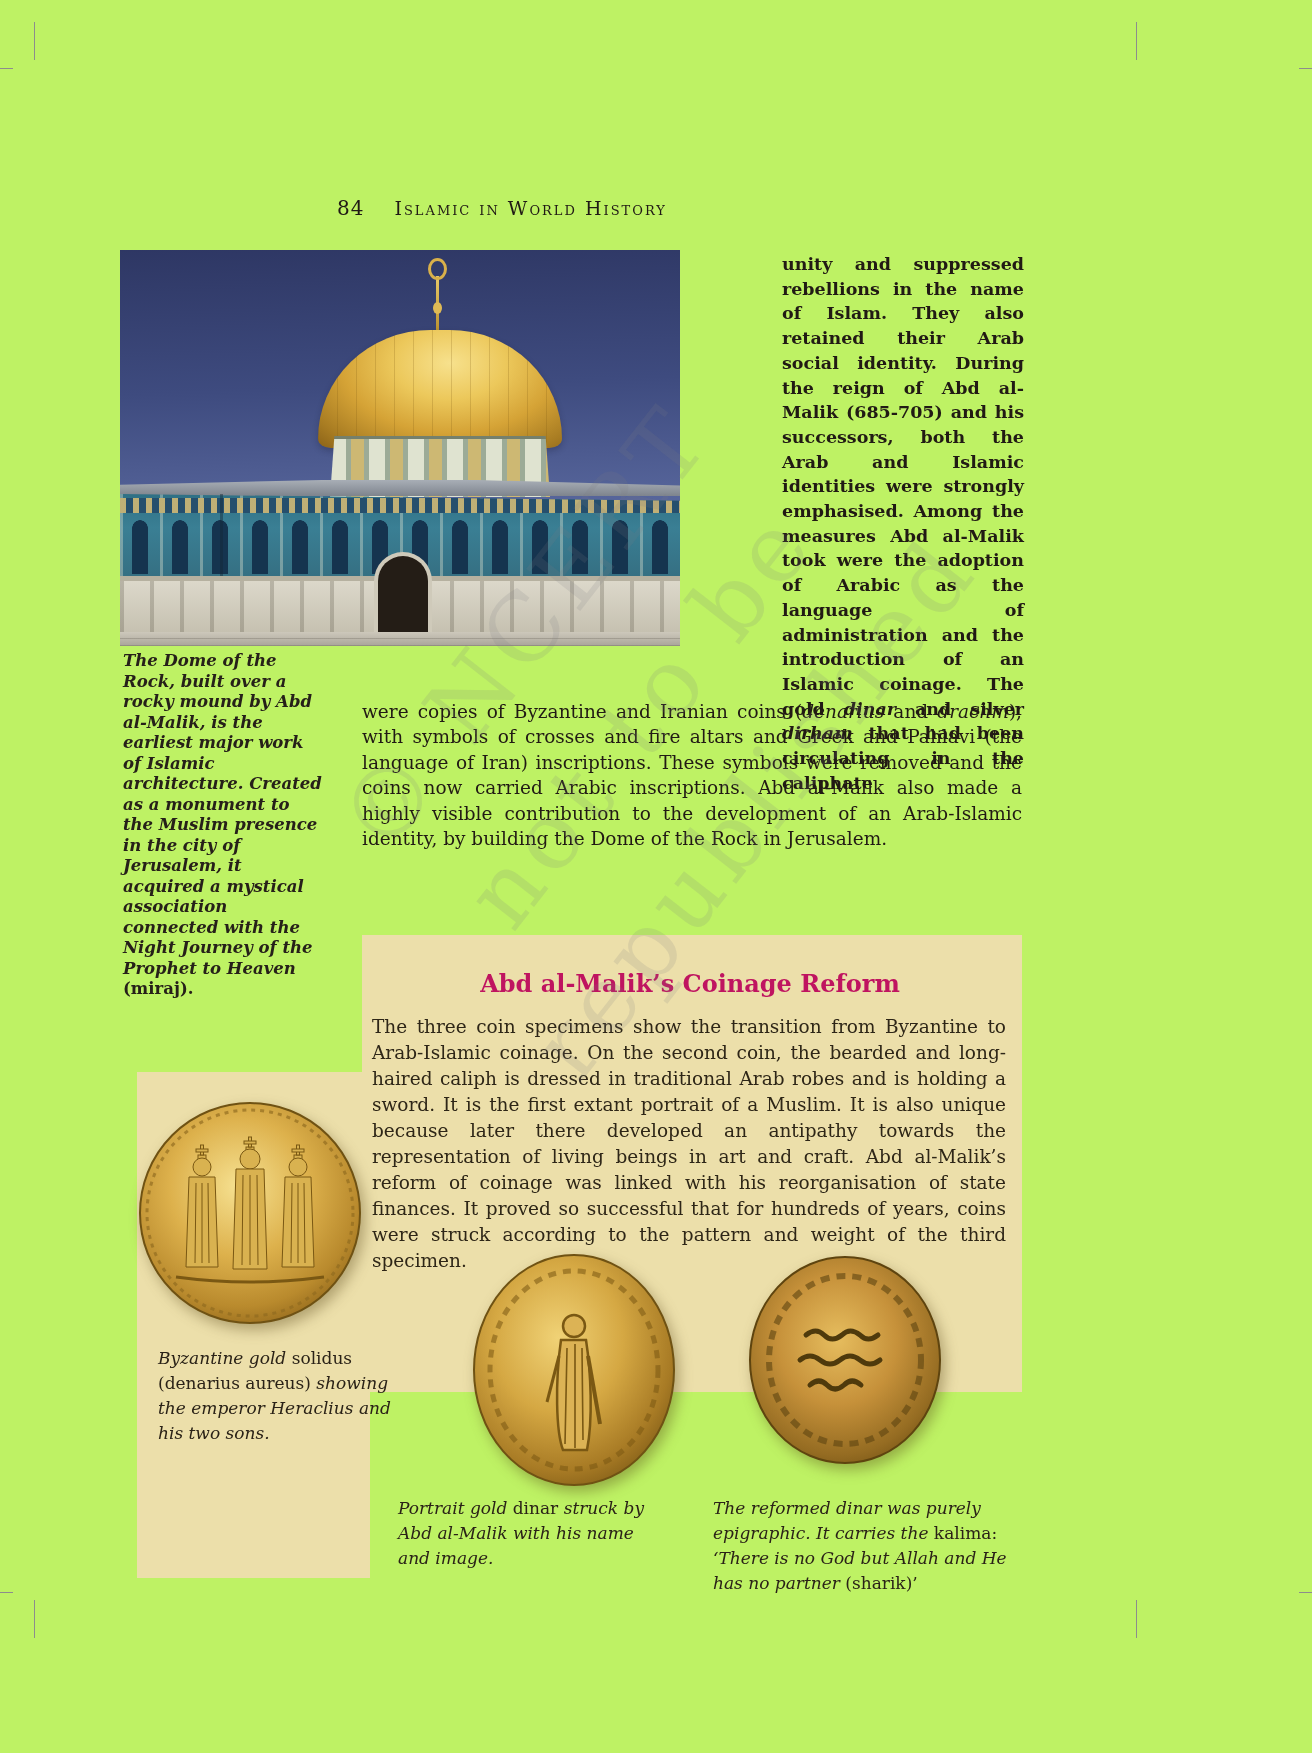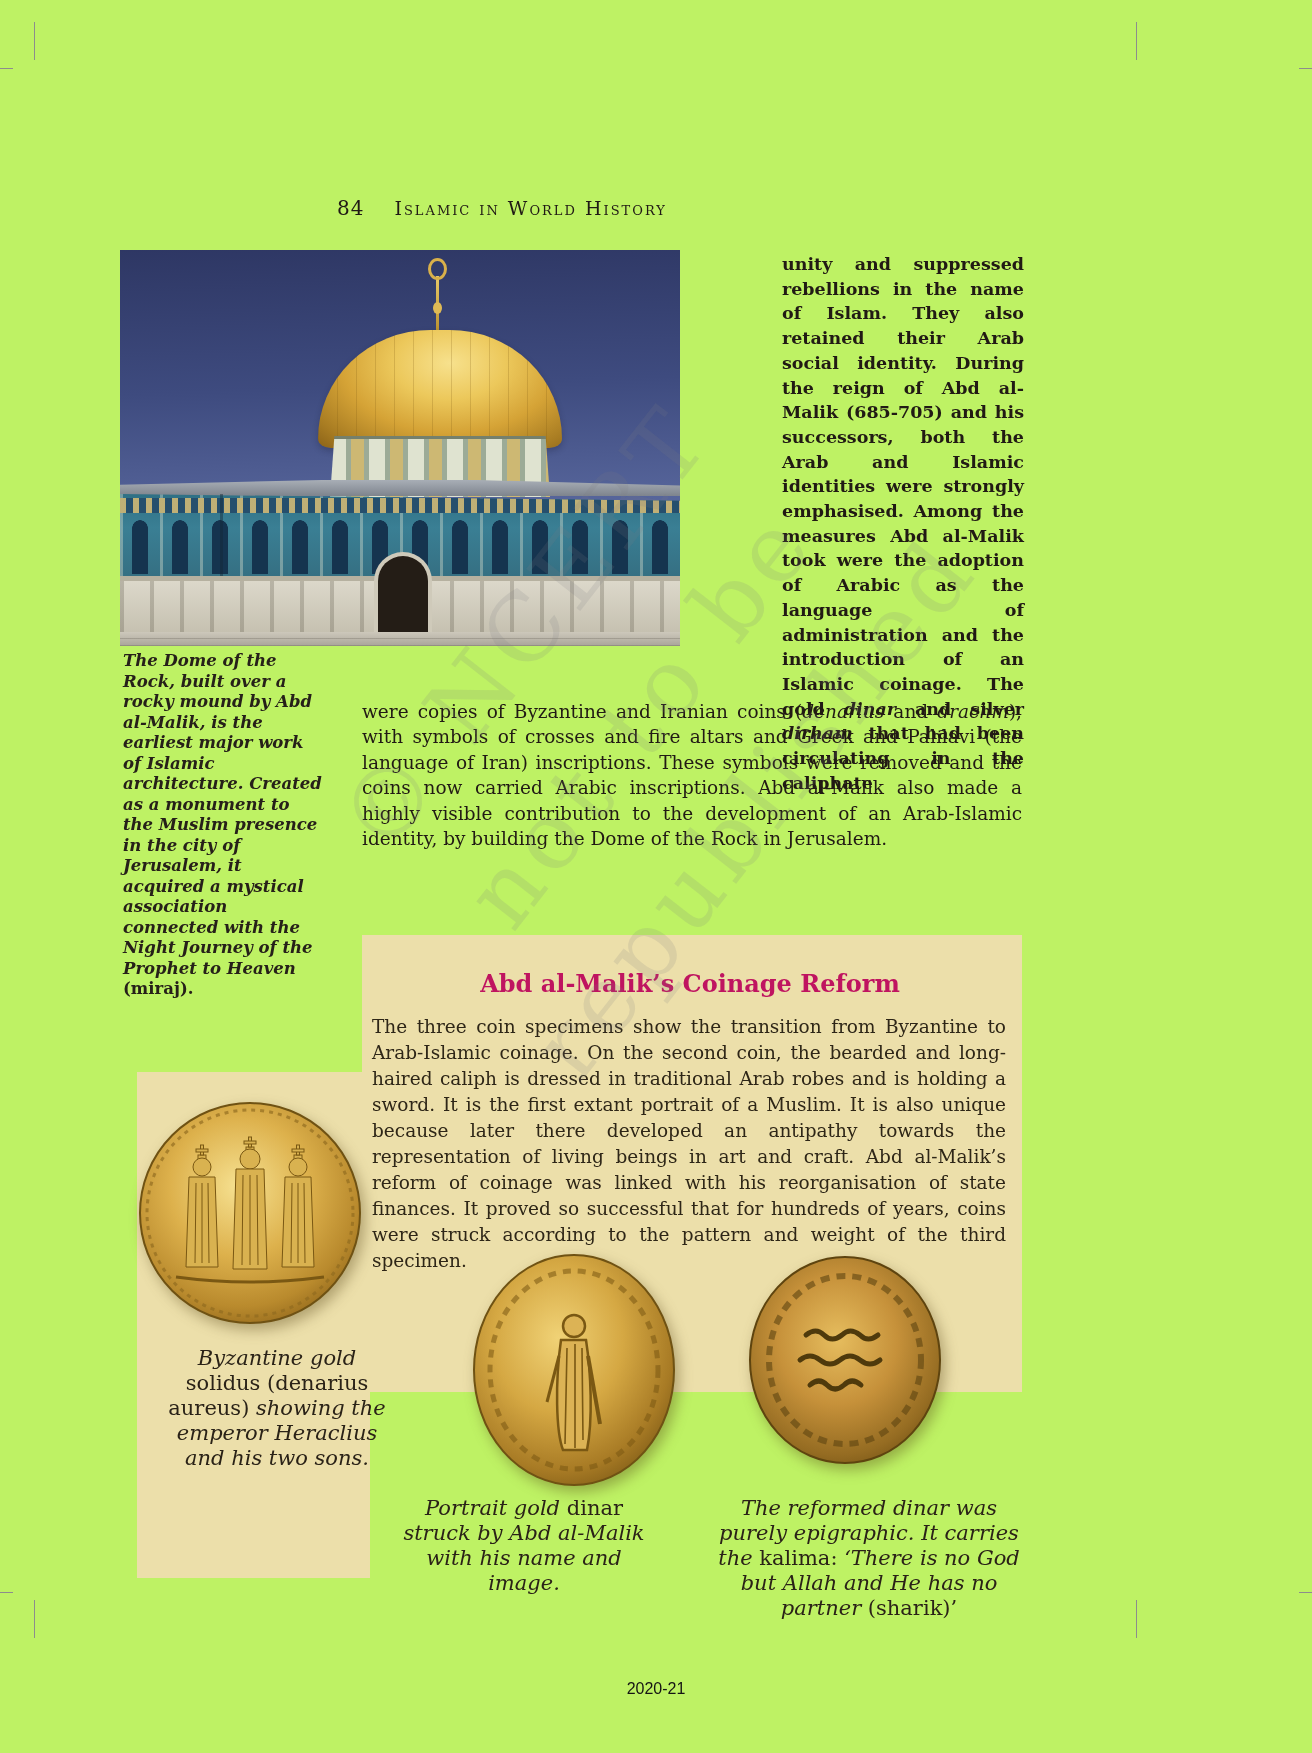--- a/index.html
+++ b/index.html
@@ -81,21 +81,21 @@
   .box-body{margin:16px 16px 0 10px;font-size:18.5px;line-height:26px;text-align:justify;color:#2e2617;}
   .coin-spacer{float:left;width:252px;height:238px;margin-left:-252px;margin-top:62px;
         shape-outside:circle(47% at 46% 52%);}
 
   
   .coin{position:absolute;z-index:3;filter:drop-shadow(4px 6px 7px rgba(80,60,15,.38));}
   .coin1{left:138px;top:1101px;}
   .coin2{left:471px;top:1252px;}
   .coin3{left:748px;top:1255px;}
 
-  .coin-caption{position:absolute;z-index:3;font-size:21px;line-height:25px;font-style:italic;color:#2a2217;text-align:center;}
+  .coin-caption{position:absolute;z-index:3;font-size:17px;line-height:25px;font-style:italic;color:#2a2217;}
   .coin-caption .roman{font-style:normal;}
   .cap1{left:158px;top:1346px;width:238px;}
   .cap2{left:398px;top:1496px;width:252px;}
   .cap3{left:713px;top:1496px;width:312px;}
 
   
   .footer{position:absolute;left:0;top:1680px;width:1312px;text-align:center;
         font-family:"Liberation Sans", sans-serif;font-size:16px;color:#141414;}
 
   
@@ -236,15 +236,14 @@
 
   <div class="coin-caption cap3"><span>The reformed dinar was purely epigraphic. It carries the </span><span class="roman">kalima:</span><span> ‘There is no God but Allah and He has no partner </span><span class="roman">(sharik)’</span></div>
 
   <div class="coin-caption cap2"><span>Portrait gold </span><span class="roman">dinar</span><span> struck by Abd al-Malik with his name and image.</span></div>
 
   <div class="watermark">
     <div>© NCERT</div>
     <div>not to be republished</div>
   </div>
 
-  <div class="footer">2020-21</div>
 
 </div>
 
 </body></html>

